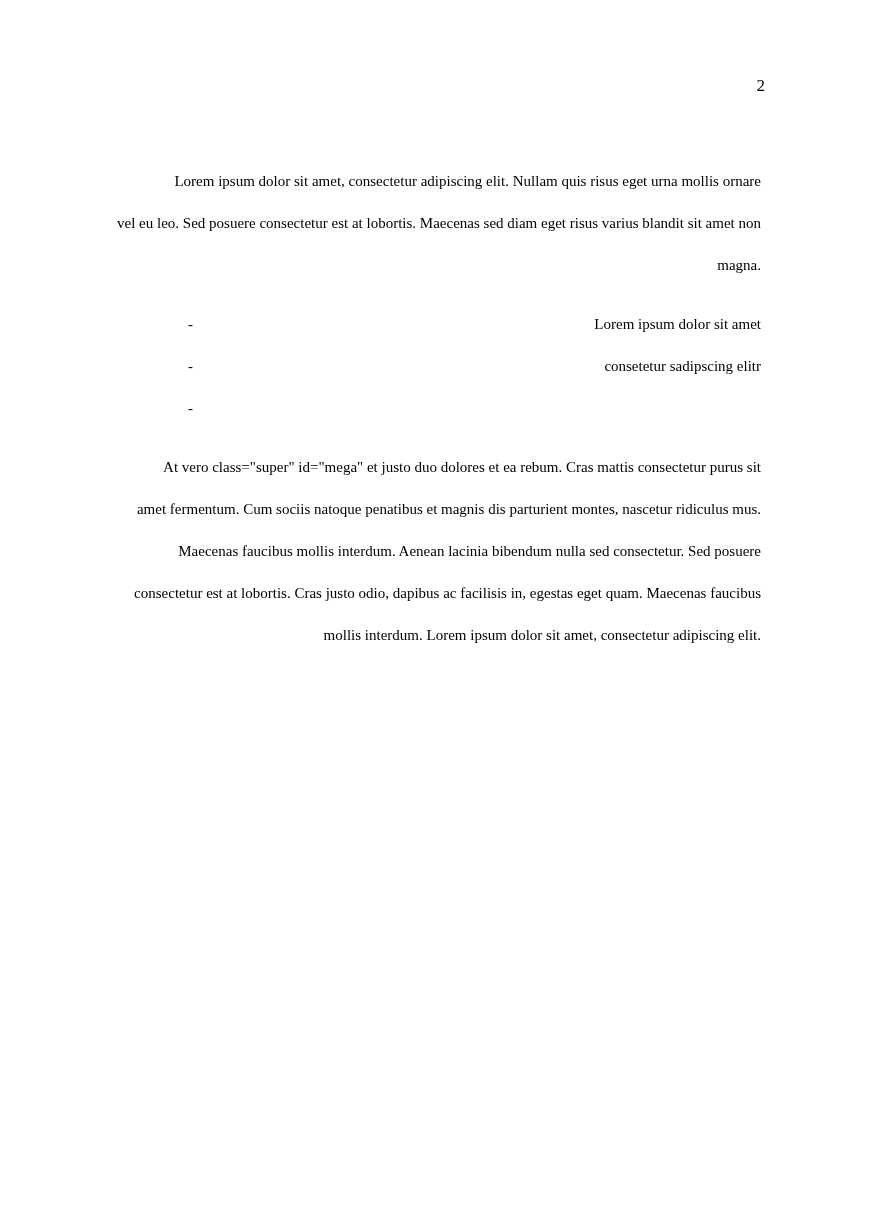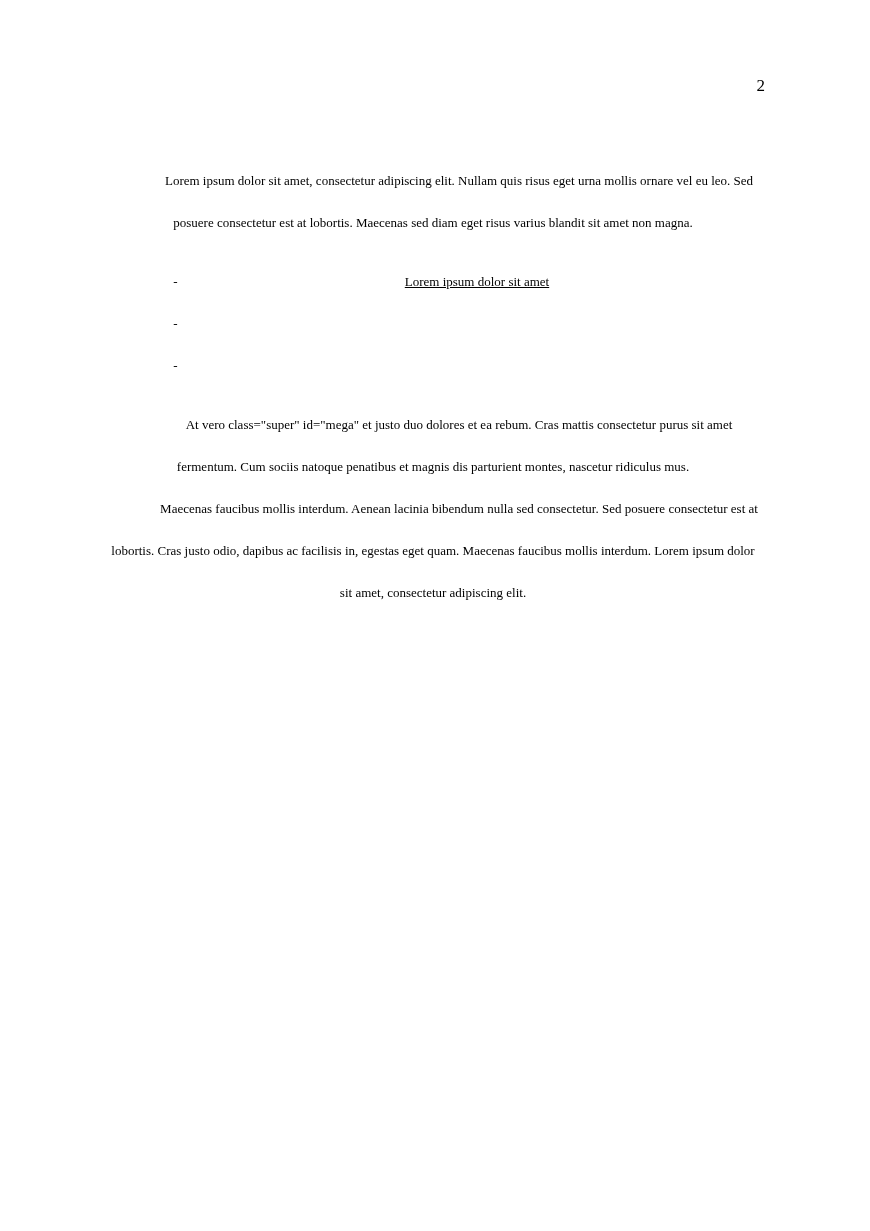--- a/index.html
+++ b/index.html
@@ -22,64 +22,64 @@
     top: 76px;
     right: 105px;
     font-size: 17px;
     line-height: 20px;
   }
   .body-text {
     position: absolute;
     top: 160px;
     left: 105px;
     width: 656px;
-    font-size: 13px;
+    font-size: 15px;
     line-height: 42px;
-    text-align: center;
+    text-align: right;
   }
   .para {
     margin: 0;
     text-indent: 52px;
   }
   .bullet-list {
     margin: 17px 0;
   }
   .list-item {
     display: flex;
     align-items: baseline;
     line-height: 42px;
   }
   .bullet {
     flex: 0 0 auto;
     width: 35px;
     margin-left: 53px;
   }
   .list-item-text {
     flex: 1 1 auto;
-    text-decoration: underline;
   }
 </style>
 </head>
 <body>
 
 <div class="page">
 
   <div class="page-number">2</div>
 
   <div class="body-text">
 
     <p class="para">Lorem ipsum dolor sit amet, consectetur adipiscing elit. Nullam quis risus eget urna mollis ornare vel eu leo. Sed posuere consectetur est at lobortis. Maecenas sed diam eget risus varius blandit sit amet non magna.</p>
 
     <div class="bullet-list">
       <div class="list-item">
         <span class="bullet">-</span>
         <span class="list-item-text">Lorem ipsum dolor sit amet</span>
       </div>
       <div class="list-item">
         <span class="bullet">-</span>
+        <span class="list-item-text">consetetur sadipscing elitr</span>
       </div>
       <div class="list-item">
         <span class="bullet">-</span>
       </div>
     </div>
 
     <p class="para">At vero class="super" id="mega" et justo duo dolores et ea rebum. Cras mattis consectetur purus sit amet fermentum. Cum sociis natoque penatibus et magnis dis parturient montes, nascetur ridiculus mus.</p>
 
     <p class="para">Maecenas faucibus mollis interdum. Aenean lacinia bibendum nulla sed consectetur. Sed posuere consectetur est at lobortis. Cras justo odio, dapibus ac facilisis in, egestas eget quam. Maecenas faucibus mollis interdum. Lorem ipsum dolor sit amet, consectetur adipiscing elit.</p>
 

